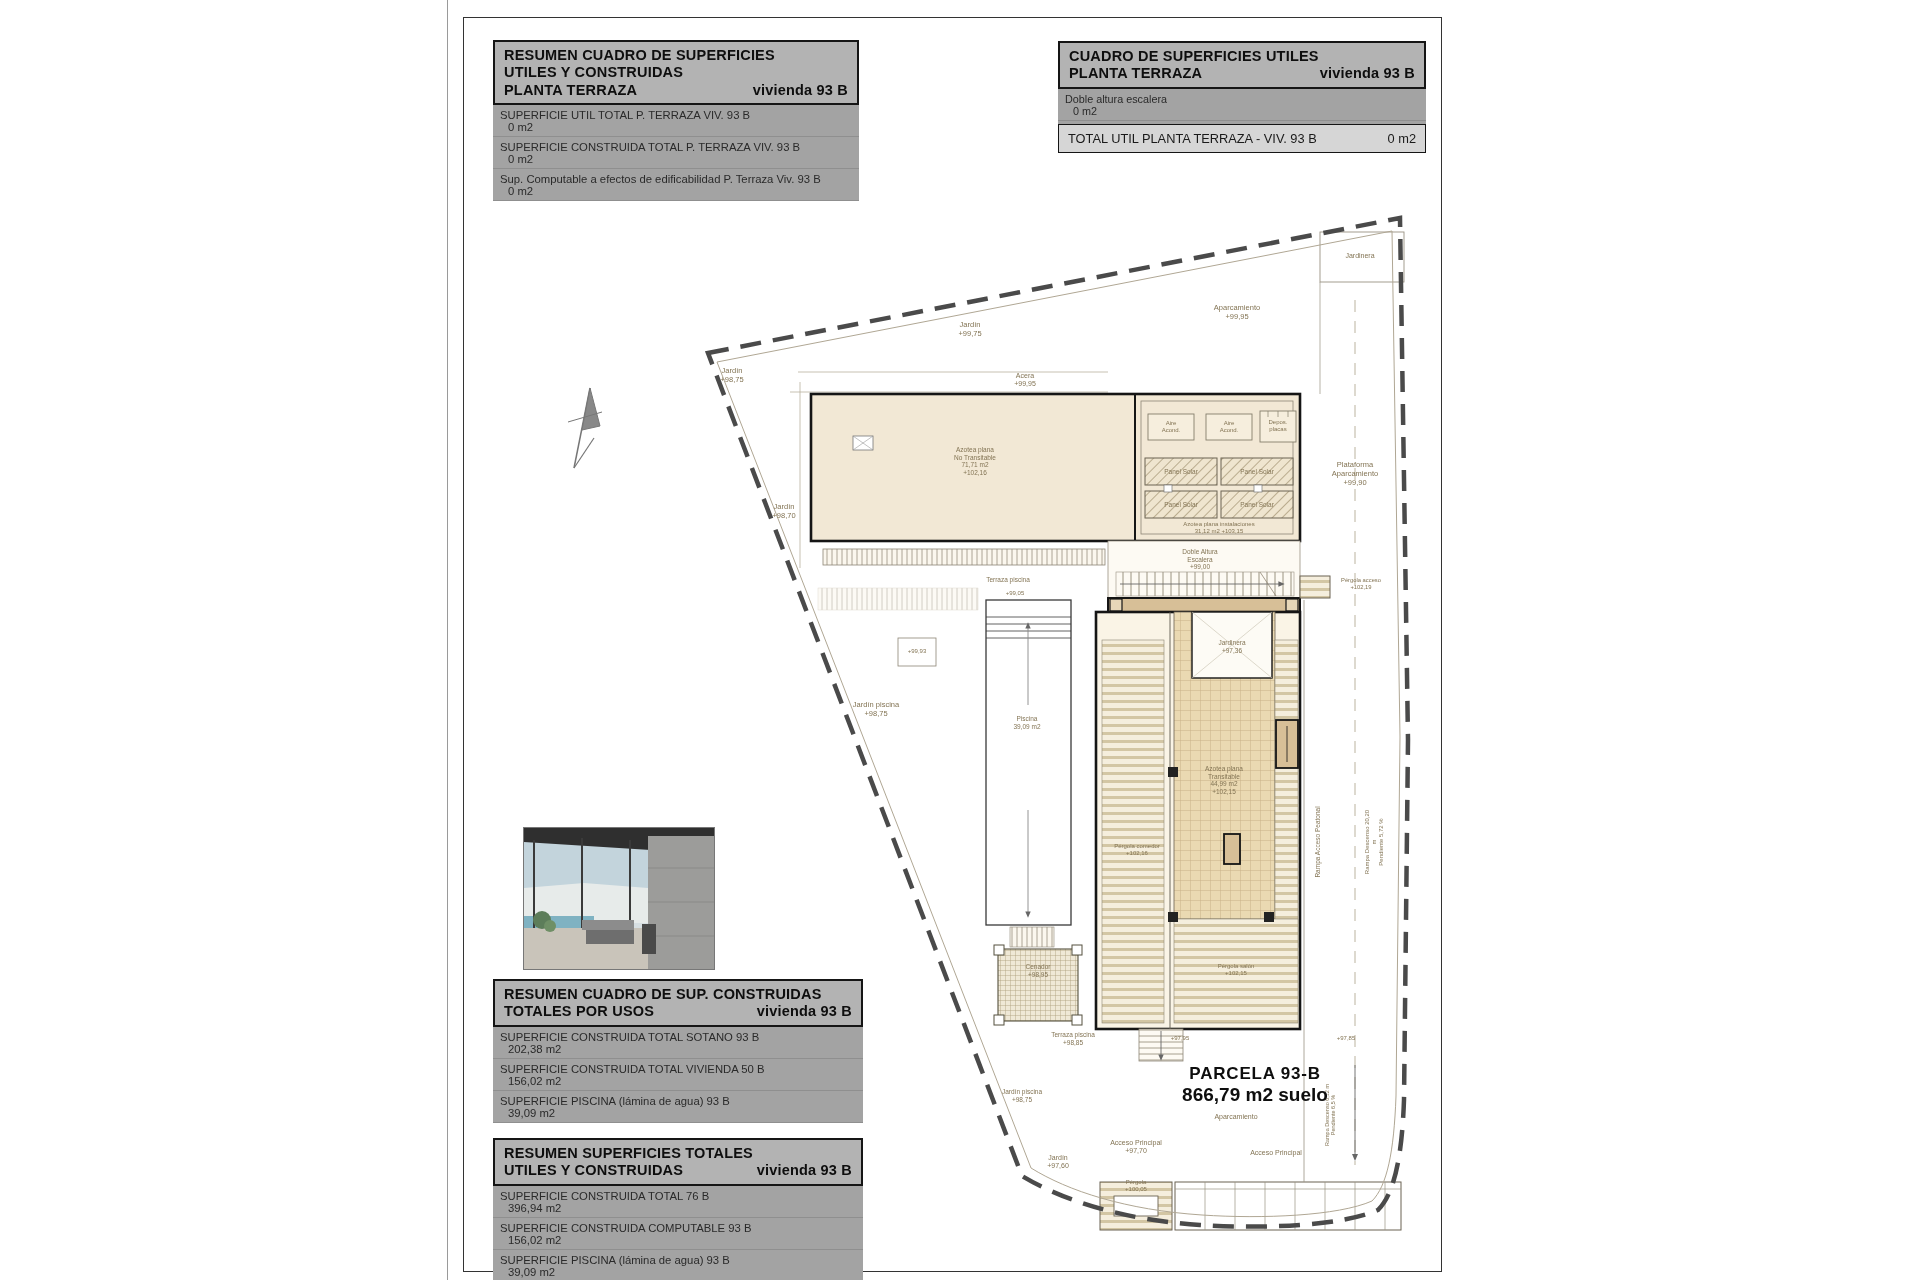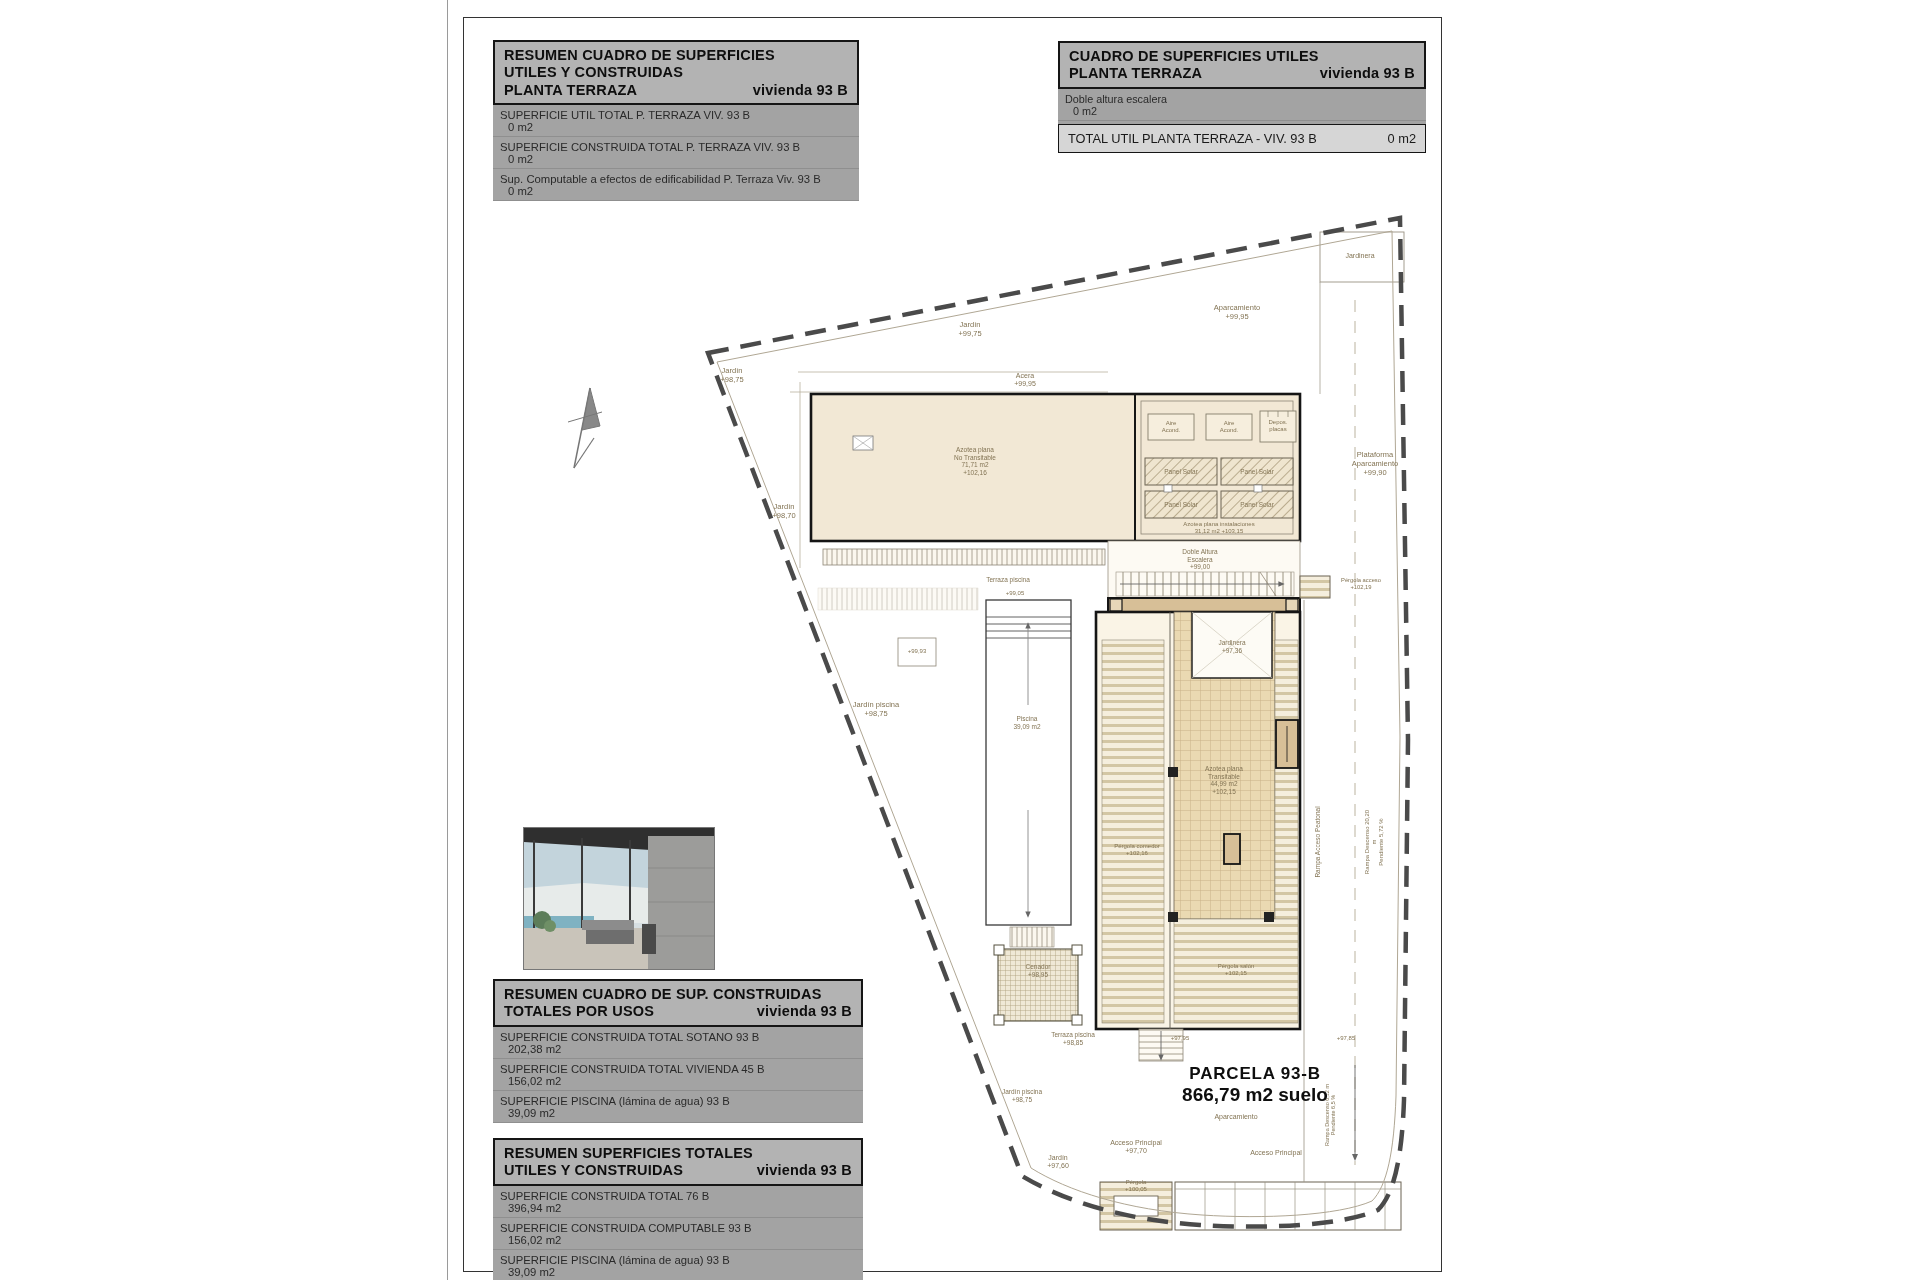--- a/index.html
+++ b/index.html
@@ -100,21 +100,21 @@
       <span>TOTALES POR USOS</span>
       <span>vivienda 93 B</span>
     </div>
   </div>
   <div class="tbody">
       <div class="trow">
         <span class="tlabel">SUPERFICIE CONSTRUIDA TOTAL  SOTANO  93 B</span>
         <span class="tvalue">202,38 m2</span>
       </div>
       <div class="trow">
-        <span class="tlabel">SUPERFICIE CONSTRUIDA TOTAL VIVIENDA 45 B</span>
+        <span class="tlabel">SUPERFICIE CONSTRUIDA TOTAL VIVIENDA 50 B</span>
         <span class="tvalue">156,02 m2</span>
       </div>
       <div class="trow">
         <span class="tlabel">SUPERFICIE PISCINA (lámina de agua)  93 B</span>
         <span class="tvalue">39,09 m2</span>
       </div>
     </div>
 </div>
 
 <div class="tbl" id="t4">
@@ -335,21 +335,21 @@
   <div style="position:absolute;left:0;top:0;width:880px;height:1100px;">
       <span class="plan-label" style="left: 172px; top: 206px; font-size: 7.5px; transform: translate(-50%, -50%);">Jardín
 +98,75</span>
       <span class="plan-label" style="left: 410px; top: 160px; font-size: 7.5px; transform: translate(-50%, -50%);">Jardín
 +99,75</span>
       <span class="plan-label" style="left: 465px; top: 210px; font-size: 7px; transform: translate(-50%, -50%);">Acera
 +99,95</span>
       <span class="plan-label" style="left: 677px; top: 143px; font-size: 7.5px; transform: translate(-50%, -50%);">Aparcamiento
 +99,95</span>
       <span class="plan-label" style="left: 800px; top: 86px; font-size: 7px; transform: translate(-50%, -50%);">Jardinera</span>
-      <span class="plan-label" style="left: 795px; top: 294px; font-size: 7.5px; transform: translate(-50%, -50%); margin-left: 20px;">Plataforma
+      <span class="plan-label" style="left: 795px; top: 304px; font-size: 7.5px; transform: translate(-50%, -50%);">Plataforma
 Aparcamiento
 +99,90</span>
       <span class="plan-label" style="left: 224px; top: 342px; font-size: 7.5px; transform: translate(-50%, -50%);">Jardín
 +98,70</span>
       <span class="plan-label" style="left: 415px; top: 291px; font-size: 6.5px; transform: translate(-50%, -50%);">Azotea plana
 No Transitable
 71,71 m2
 +102,16</span>
       <span class="plan-label" style="left: 611px; top: 257px; font-size: 6px; transform: translate(-50%, -50%);">Aire
 Acond.</span>

